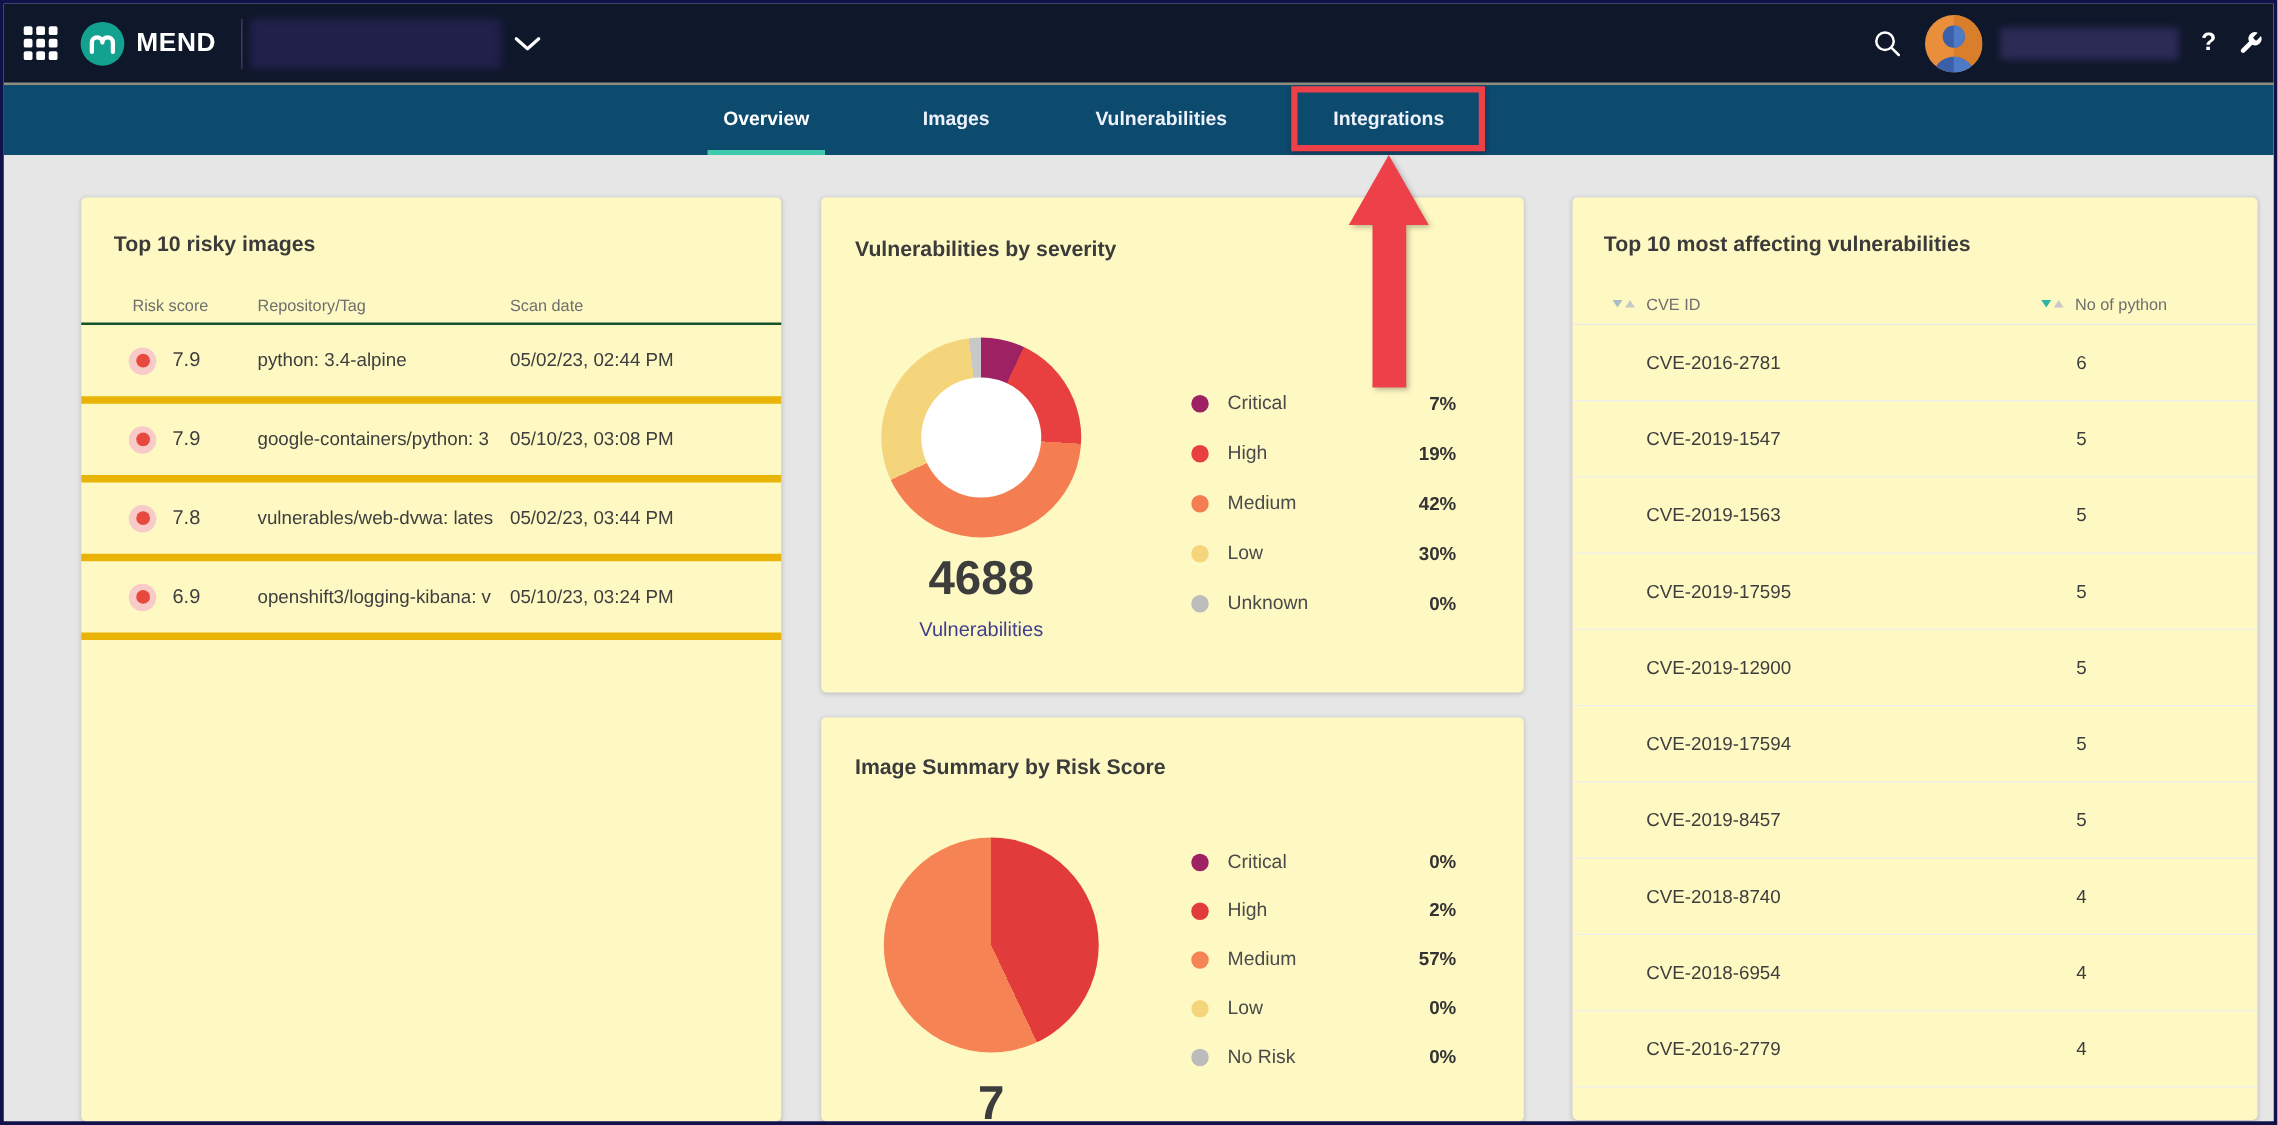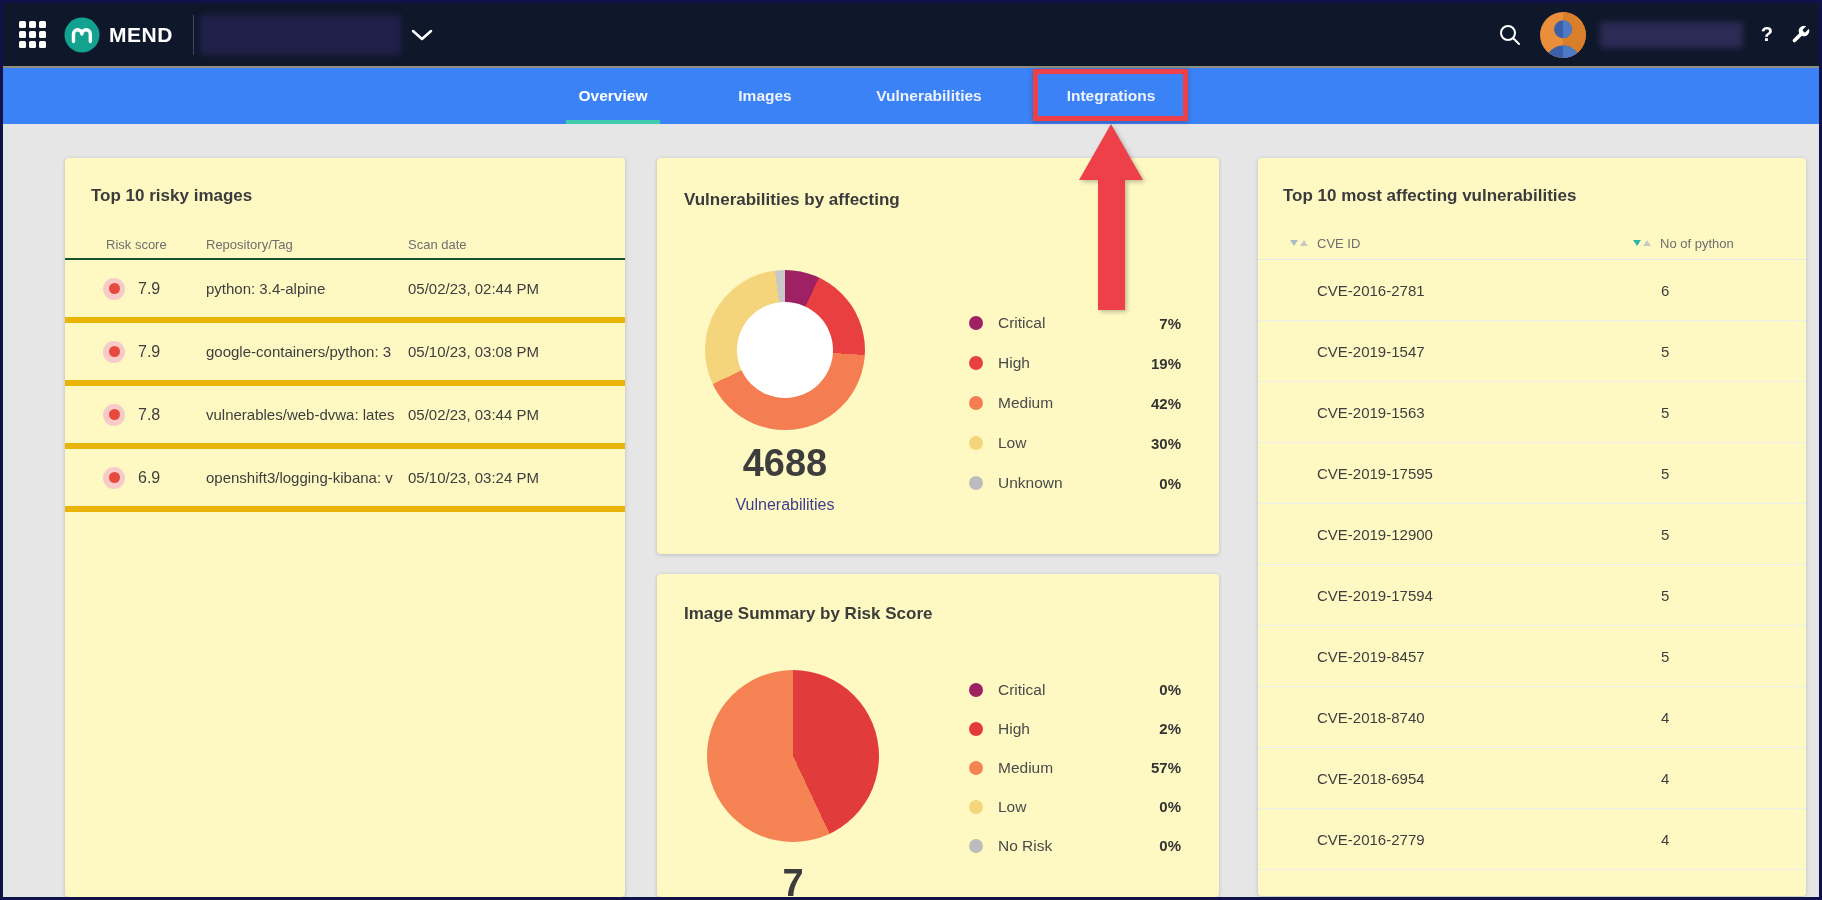--- a/index.html
+++ b/index.html
@@ -17,21 +17,21 @@
   .redact-dropdown { margin-left:6px; width:201px; height:40px; }
   .chevron { margin-left:10px; display:flex; align-items:center; }
   .top-spacer { flex:1; }
   .search-btn { margin-right:18px; display:flex; align-items:center; cursor:pointer; }
   .avatar { width:46px; height:46px; margin-right:14px; cursor:pointer; }
   .redact-name { width:143px; height:26px; background:#2b2b55; }
   .help-btn { margin-left:18px; color:#fff; font-size:20px; font-weight:bold; cursor:pointer; }
   .wrench-btn { margin-left:17px; margin-right:8px; display:flex; align-items:center; cursor:pointer; }
 
   
-  .navbar { position:absolute; left:0; top:63px; right:0; height:58px; background:#3b82f6; border-top:2px solid #8f8d7c; z-index:10; }
+  .navbar { position:absolute; left:0; top:63px; right:0; height:58px; background:#0c4a6e; border-top:2px solid #8f8d7c; z-index:10; }
   .tab { position:absolute; top:0; height:100%; display:flex; align-items:center; transform:translateX(-50%); color:#eef2fb; font-size:15.5px; font-weight:600; cursor:pointer; white-space:nowrap; }
   .tab.active { color:#ffffff; }
   .tab-underline { position:absolute; bottom:0; width:94px; height:4px; background:#3fc9ad; transform:translateX(-50%); }
 
   
   .red-box { position:absolute; left:1030px; top:66px; width:155px; height:52px; border:5px solid #ee4048; z-index:32; box-shadow:0 1px 4px rgba(60,0,0,.35); }
   .red-arrow { position:absolute; left:1076px; top:121px; width:64px; height:186px; z-index:31; filter:drop-shadow(2px 2px 2px rgba(0,0,0,.25)); }
   .red-arrow .head { width:0; height:0; border-left:32px solid transparent; border-right:32px solid transparent; border-bottom:56px solid #ee4048; }
   .red-arrow .shaft { width:27px; height:131px; margin:-1px auto 0; background:#ee4048; }
 
@@ -52,21 +52,21 @@
   .repo-cell { white-space:nowrap; overflow:hidden; width:196px; }
 
   
   .card-severity { left:654px; top:155px; width:562px; height:396px; }
   .card-severity .card-title { position:absolute; left:27px; top:32px; }
   .donut { position:absolute; left:48px; top:112px; width:160px; height:160px; border-radius:50%; cursor:pointer; }
   .donut .hole { position:absolute; left:50%; top:50%; width:96px; height:96px; margin:-48px 0 0 -48px; border-radius:50%; background:#fff; }
   .big-total { position:absolute; left:48px; width:160px; text-align:center; font-size:38px; font-weight:700; color:#3d3d3d; }
   .card-severity .big-total { top:284px; }
   .total-link { position:absolute; left:48px; width:160px; top:338px; text-align:center; font-size:16px; color:#3e3e8f; cursor:pointer; }
-  .legend { position:absolute; left:312px; width:212px; }
+  .legend { position:absolute; left:296px; width:212px; }
   .card-severity .legend { top:145px; }
   .legend-row { height:40px; display:flex; align-items:center; }
   .legend-dot { width:14px; height:14px; border-radius:50%; flex:none; margin-right:15px; }
   .legend-label { font-size:15.5px; color:#4a4a4a; }
   .legend-val { margin-left:auto; font-size:15px; font-weight:600; color:#333; }
 
   .card-risk { left:654px; top:571px; width:562px; height:323px; }
   .card-risk .card-title { position:absolute; left:27px; top:30px; }
   .pie { position:absolute; left:50px; top:96px; width:172px; height:172px; border-radius:50%; cursor:pointer; }
   .card-risk .big-total { left:50px; width:172px; top:288px; }
@@ -205,21 +205,21 @@
             <i></i>
           </span>
           <span class="score-val">6.9</span>
         </span>
       <span class="repo-cell">openshift3/logging-kibana: v</span>
       <span>05/10/23, 03:24 PM</span>
     </div>
   </div>
 
   <div class="card card-severity">
-    <div class="card-title">Vulnerabilities by affecting</div>
+    <div class="card-title">Vulnerabilities by severity</div>
     <div class="donut" style="background: conic-gradient(rgb(158, 33, 100) 0deg, rgb(158, 33, 100) 25.2deg, rgb(232, 64, 64) 25.2deg, rgb(232, 64, 64) 93.6deg, rgb(244, 125, 81) 93.6deg, rgb(244, 125, 81) 244.8deg, rgb(245, 213, 124) 244.8deg, rgb(245, 213, 124) 352.8deg, rgb(200, 200, 200) 352.8deg, rgb(200, 200, 200) 360deg);">
         <div class="hole"></div>
       </div>
     <div class="big-total">4688</div>
     <div class="total-link">Vulnerabilities</div>
     <div class="legend">
       <div class="legend-row">
         <span class="legend-dot" style="background-color: rgb(158, 33, 100);"></span>
         <span class="legend-label">Critical</span>
         <span class="legend-val">7%</span>

